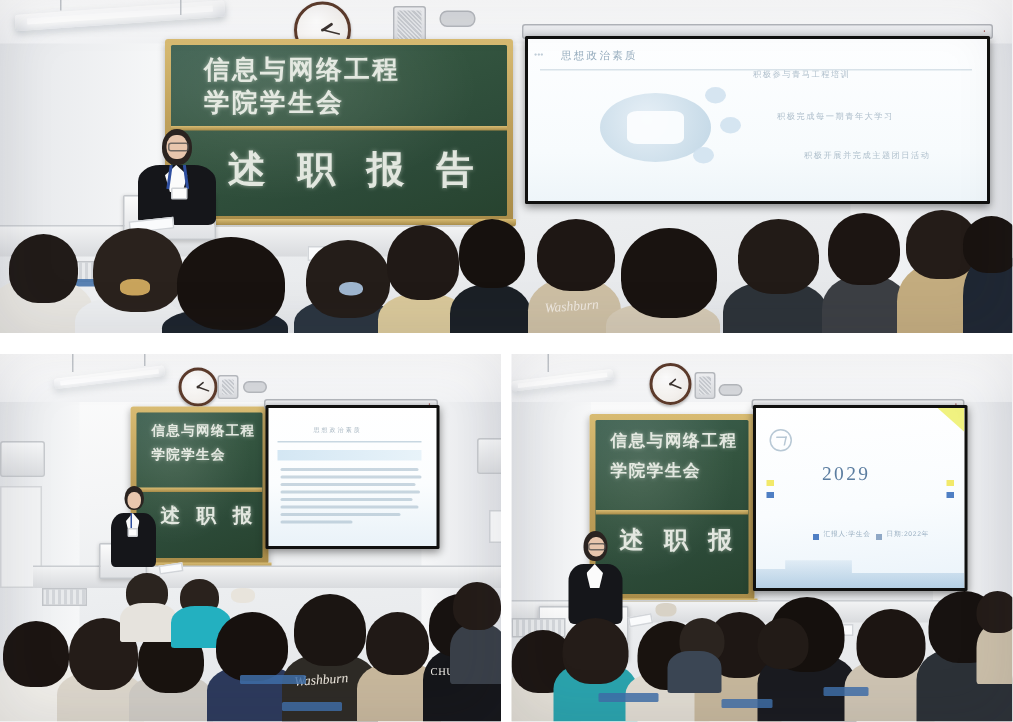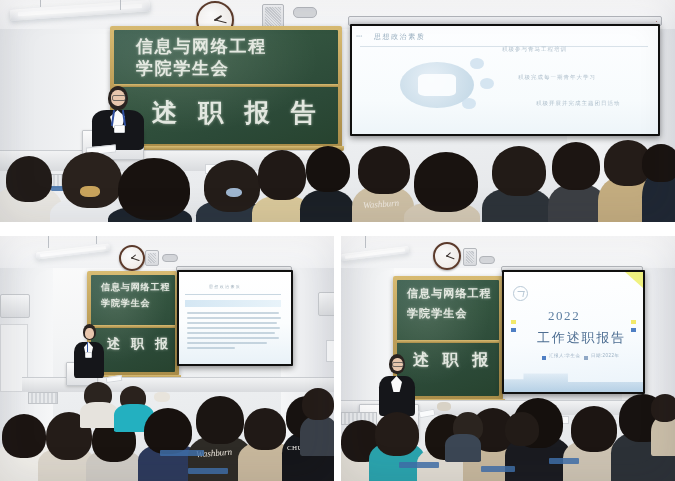--- a/index.html
+++ b/index.html
@@ -403,22 +403,21 @@
       </div>
       <div class="chalk-tray" style="left:50px;top:163px;width:114px;"></div>
 
       <div class="screen-case" style="left:160px;top:30px;width:140px;height:5px;">
         <span class="brand">●</span>
       </div>
       <div class="screen" style="left:161px;top:34px;width:139px;height:120px;">
         <div class="slide slC">
           <div class="yellowbit" style="right:0;top:0;width:18px;height:16px;clip-path:polygon(100% 0,100% 100%,0 0);"></div>
           <div class="logo" style="left:9px;top:14px;width:13px;height:13px;"></div>
-          <span class="year" style="left:44px;top:36px;font-size:13px;">2022</span>
-          <span class="cn" style="left:33px;top:57px;font-size:13px;">工作述职报告</span>
+          <span class="year" style="left:44px;top:36px;font-size:13px;">2029</span>
           <div class="sq" style="left:7px;top:48px;width:5px;height:4px;background:#f2e96a;"></div>
           <div class="sq" style="left:7px;top:56px;width:5px;height:4px;background:#4f7fc4;"></div>
           <div class="sq" style="right:7px;top:48px;width:5px;height:4px;background:#f2e96a;"></div>
           <div class="sq" style="right:7px;top:56px;width:5px;height:4px;background:#4f7fc4;"></div>
           <div class="sq" style="left:38px;top:84px;width:4px;height:4px;background:#4f7fc4;"></div>
           <span class="sub" style="left:45px;top:81px;font-size:4.5px;">汇报人:学生会</span>
           <div class="sq" style="left:80px;top:84px;width:4px;height:4px;background:#8fa8c6;"></div>
           <span class="sub" style="left:87px;top:81px;font-size:4.5px;">日期:2022年</span>
           <div class="wave"></div>
         </div>

